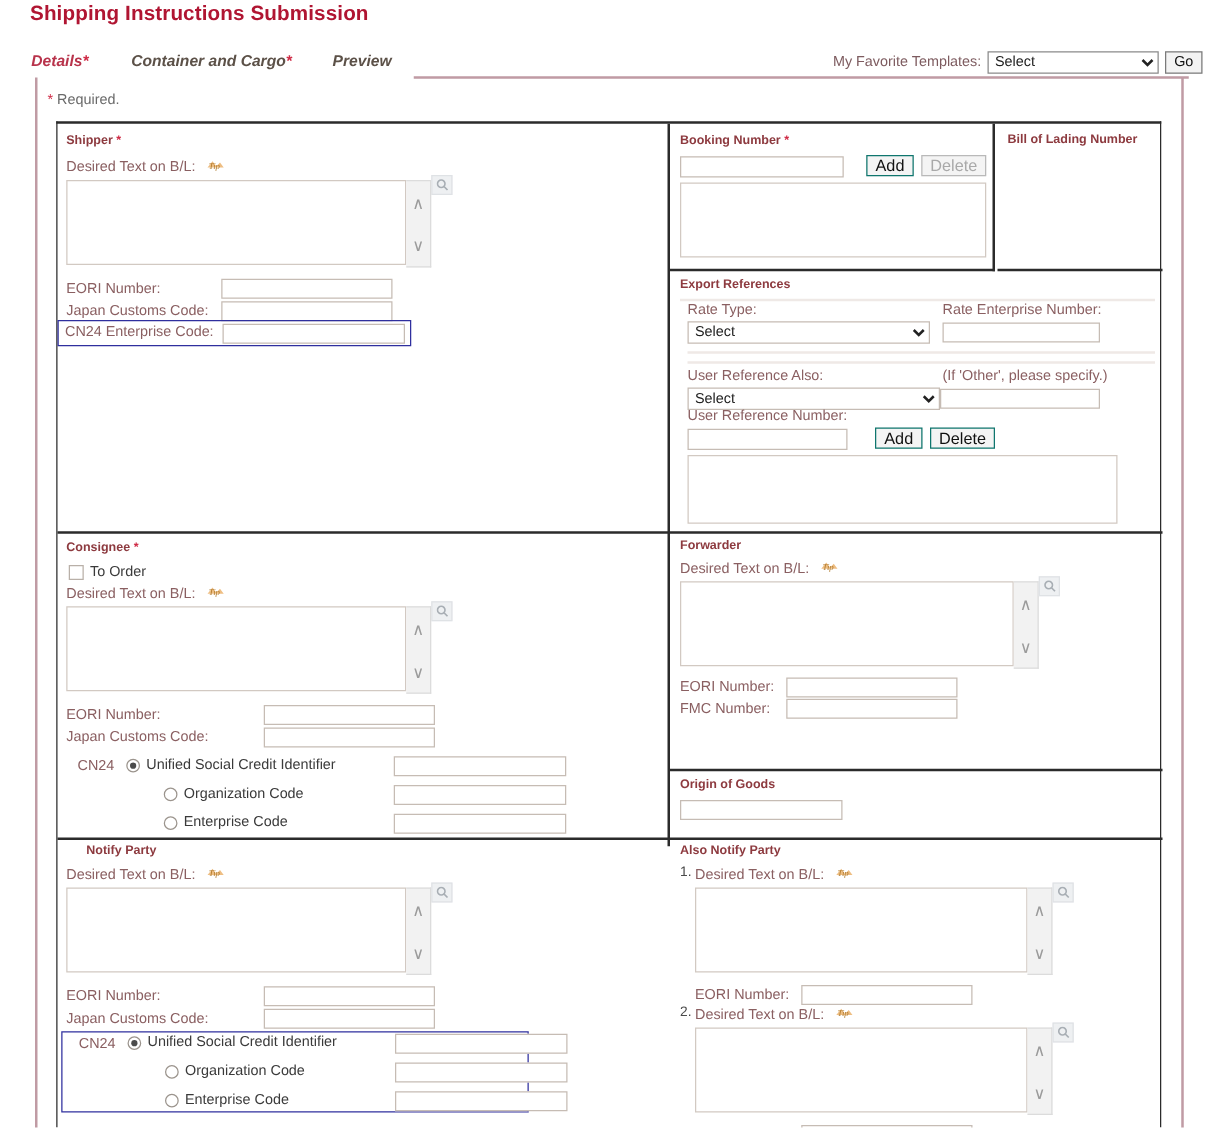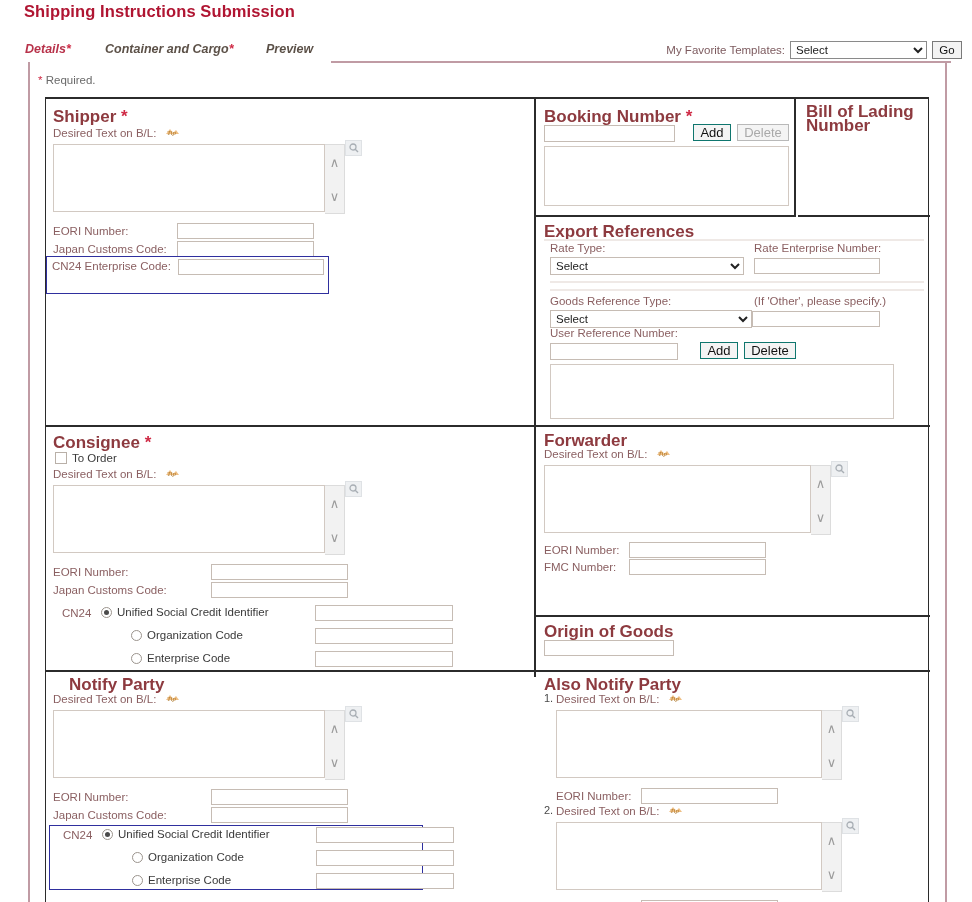--- a/index.html
+++ b/index.html
@@ -69,21 +69,21 @@
     width: 884px; height: 805px;
     border-top: 2px solid #2b2b2b;
     border-left: 1px solid #2b2b2b;
     border-right: 1px solid #2b2b2b;
   }
   .vdiv { position: absolute; left: 488px; top: 0; width: 2px; height: 578px; background: #2b2b2b; }
   .hdiv { position: absolute; left: 0; width: 884px; height: 2px; background: #2b2b2b; }
 
   .cell { position: absolute; }
 
-  .sect-title { font-size: 17px; font-weight: bold; color: #8d3a3f; }
+  .sect-title { font-size: 10px; font-weight: bold; color: #8d3a3f; }
   .sect-title .star { color: #cf2a45; font-weight: bold; }
 
   .lbl { font-size: 11.5px; color: #8a5f61; white-space: nowrap; }
 
   
   .tin {
     border: 1px solid #c6bcb4; background: #fff; height: 16px;
     font-size: 11.5px; font-family: "Liberation Sans", sans-serif;
     color: #222; padding: 0 2px;
   }
@@ -224,21 +224,21 @@
             </svg>
         </div>
       </div>
 
       <div class="lbl" style="position:absolute;left:7px;top:126px;">EORI Number:</div>
       <input class="tin" style="position: absolute; left: 131px; top: 124px; width: 137px;" value="">
 
       <div class="lbl" style="position:absolute;left:7px;top:144px;">Japan Customs Code:</div>
       <input class="tin" style="position: absolute; left: 131px; top: 142px; width: 137px;" value="">
 
-      <div class="focusbox" style="position:absolute;left:0px;top:157px;width:283px;height:38px;">
+      <div class="focusbox" style="position:absolute;left:0px;top:157px;width:283px;height:21px;">
         <div class="lbl" style="position:absolute;left:5px;top:3px;">CN24 Enterprise Code:</div>
         <input class="tin" style="position: absolute; left: 131px; top: 2px; width: 146px;" value="">
       </div>
     </div>
 
     <div class="cell" style="left:490px; top:0; width:260px; height:118px; border-right:2px solid #2b2b2b; border-bottom:2px solid #2b2b2b;">
       <div class="sect-title" style="position:absolute;left:8px;top:8px;">
         <span>Booking Number</span>
         <span class="star">*</span>
       </div>
@@ -261,21 +261,21 @@
       <select class="sel" style="position:absolute;left:14px;top:38px;width:194px;">
         <option>Select</option>
       </select>
 
       <div class="lbl" style="position:absolute;left:218px;top:23px;">Rate Enterprise Number:</div>
       <input class="tin" style="position: absolute; left: 218px; top: 39px; width: 126px;" value="">
 
       <div class="thin-rule" style="position:absolute;left:14px;top:62px;width:374px;"></div>
       <div class="thin-rule" style="position:absolute;left:14px;top:70px;width:374px;"></div>
 
-      <div class="lbl" style="position:absolute;left:14px;top:76px;">Goods Reference Type:</div>
+      <div class="lbl" style="position:absolute;left:14px;top:76px;">User Reference Also:</div>
       <select class="sel" style="position:absolute;left:14px;top:91px;width:202px;">
         <option>Select</option>
       </select>
 
       <div class="lbl" style="position:absolute;left:218px;top:76px;">(If 'Other', please specify.)</div>
       <input class="tin" style="position: absolute; left: 216px; top: 92px; width: 128px;" value="">
 
       <div class="lbl" style="position:absolute;left:14px;top:108px;">User Reference Number:</div>
       <input class="tin" style="position: absolute; left: 14px; top: 124px; width: 128px; height: 17px;" value="">
       <button class="btn" style="position:absolute;left:164px;top:123px;width:38px;">Add</button>

